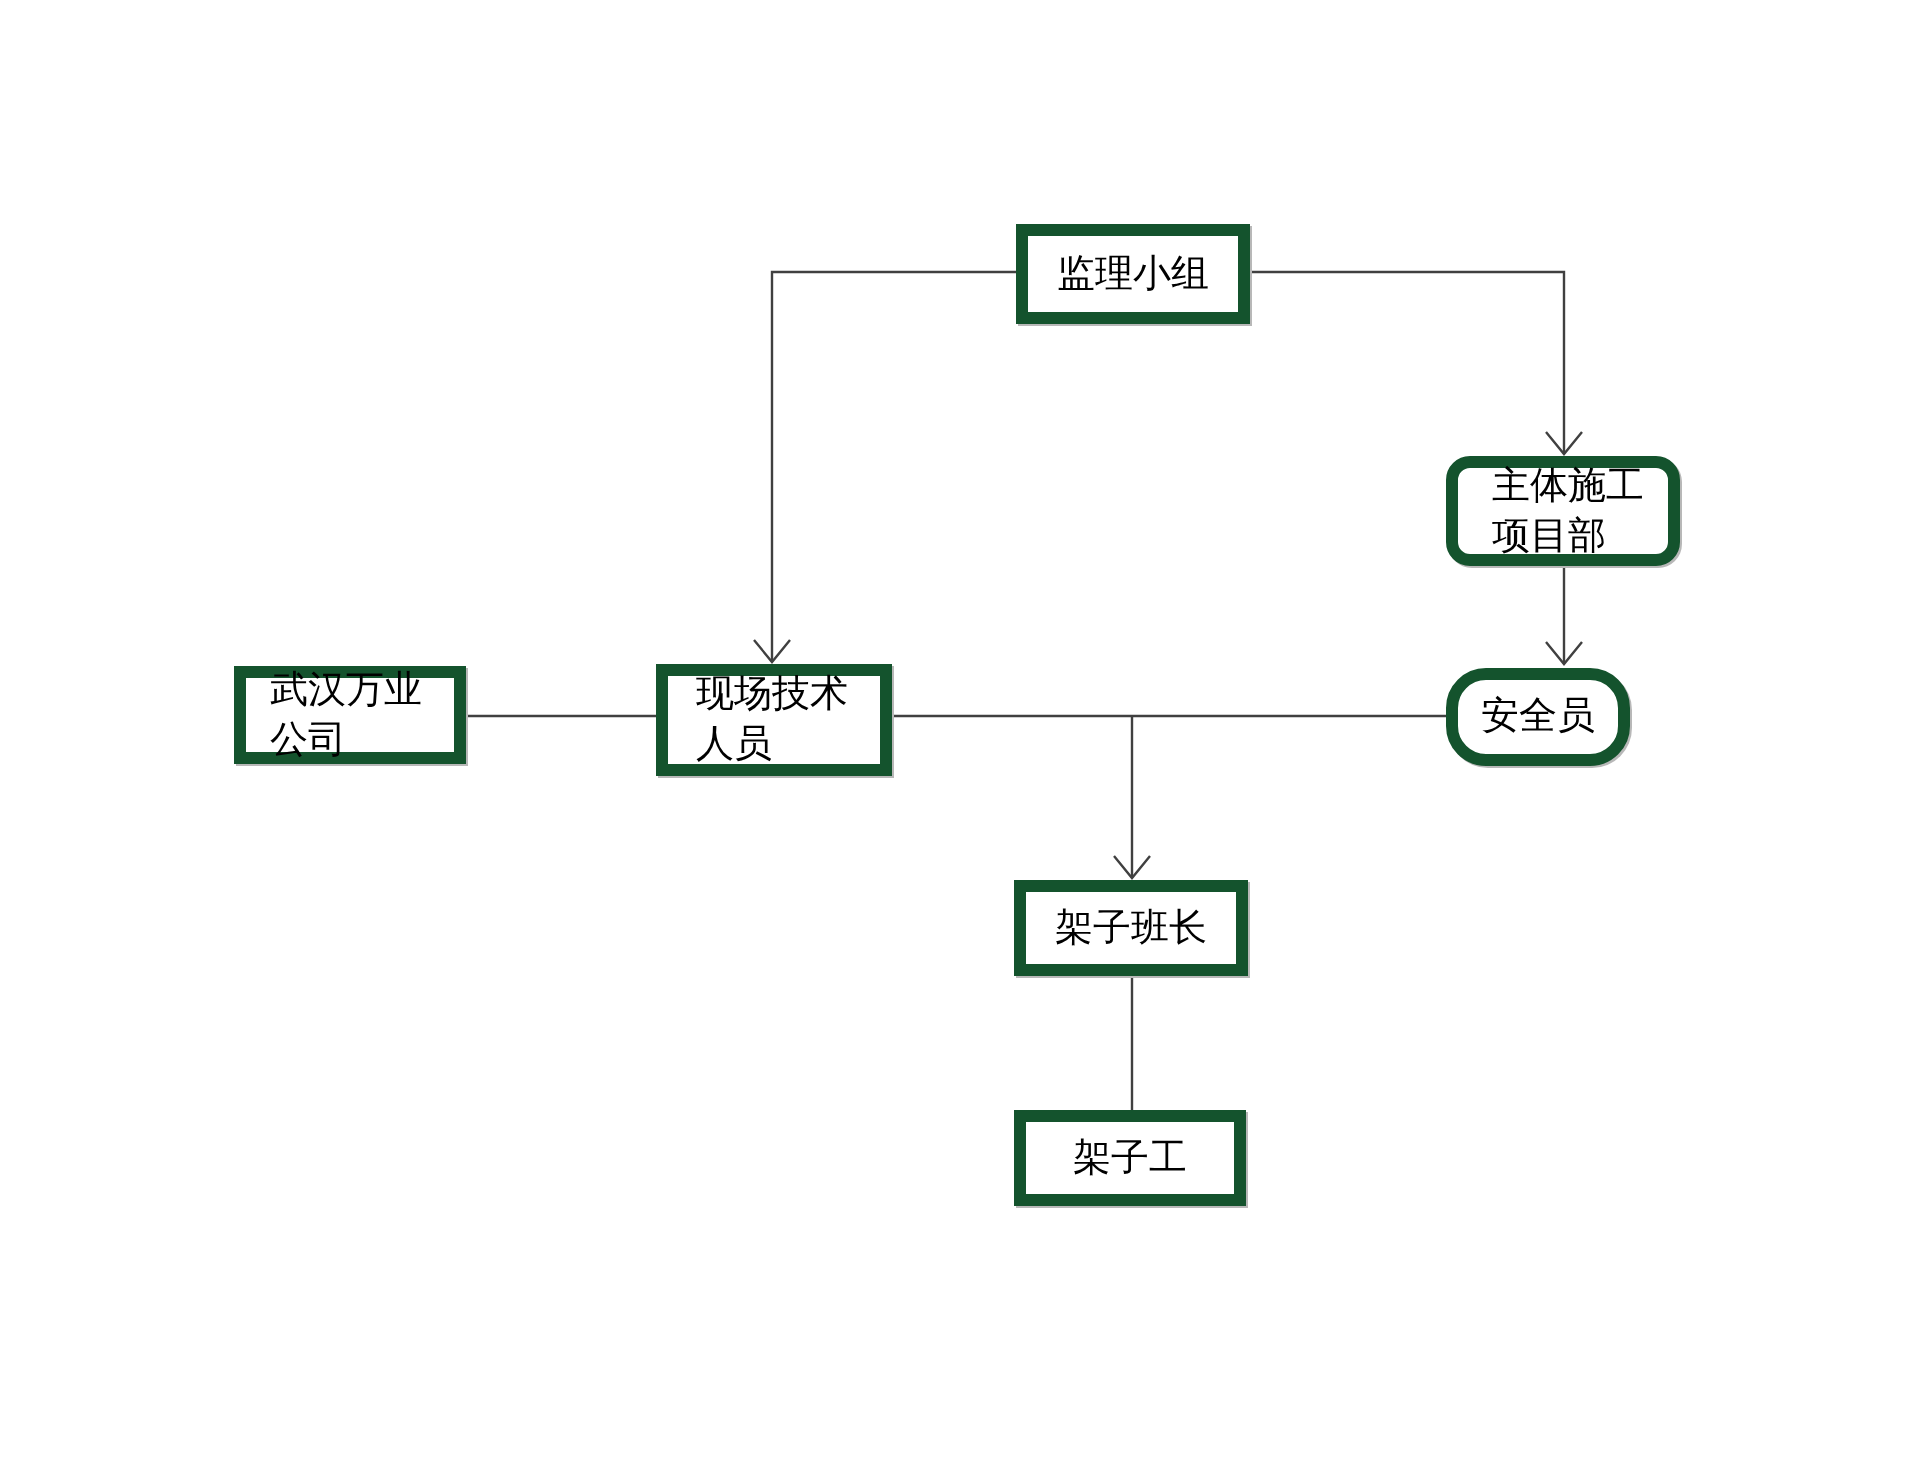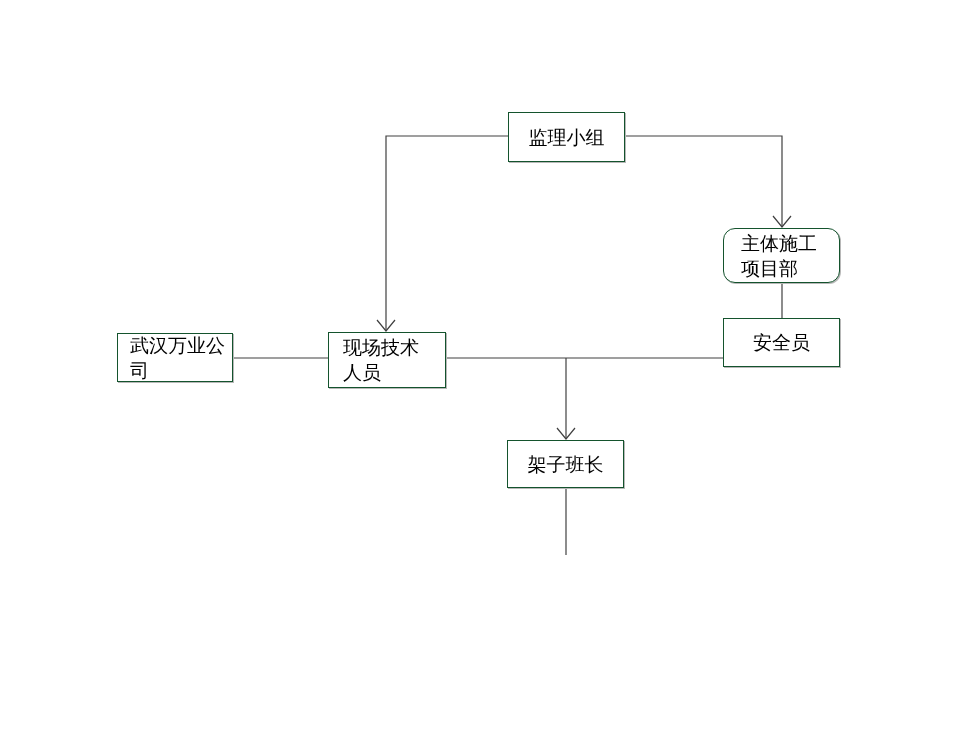--- a/index.html
+++ b/index.html
@@ -18,42 +18,42 @@
   .edges-svg {
     position: absolute;
     left: 0;
     top: 0;
     width: 958px;
     height: 731px;
   }
   .node {
     position: absolute;
     box-sizing: border-box;
-    border: 1px solid #14532d;
+    border: 6px solid #14532d;
     background: #ffffff;
     box-shadow: 1px 1px 0 #b8b8b8;
     color: #000000;
     font-size: 19px;
     line-height: 25px;
     display: flex;
     flex-direction: column;
     justify-content: center;
     align-items: center;
   }
   .node.two-line {
     align-items: flex-start;
   }
   .node.two-line .line {
     display: block;
   }
   #node-supervision-team   { left: 508px; top: 112px; width: 117px; height: 50px; }
   #node-main-construction  { left: 723px; top: 228px; width: 117px; height: 55px; padding-left: 17px; border-radius: 12px; }
   #node-wuhan-company      { left: 117px; top: 333px; width: 116px; height: 49px; padding-left: 12px; }
   #node-site-technical     { left: 328px; top: 332px; width: 118px; height: 56px; padding-left: 14px; }
-  #node-safety-officer     { left: 723px; top: 318px; width: 117px; height: 49px; }
+  #node-safety-officer     { left: 723px; top: 334px; width: 92px; height: 49px; border-radius: 20px; }
   #node-scaffold-foreman   { left: 507px; top: 440px; width: 117px; height: 48px; }
   #node-scaffolder         { left: 507px; top: 555px; width: 116px; height: 48px; }
 </style>
 </head>
 <body>
 
 <div class="canvas">
 
   <svg class="edges-svg" viewBox="0 0 958 731" stroke="#404040" stroke-width="1.2" fill="none">
 
@@ -109,14 +109,17 @@
   </div>
 
   <div class="node" id="node-safety-officer">
     <span class="line">安全员</span>
   </div>
 
   <div class="node" id="node-scaffold-foreman">
     <span class="line">架子班长</span>
   </div>
 
+  <div class="node" id="node-scaffolder">
+    <span class="line">架子工</span>
+  </div>
 
 </div>
 
 </body></html>

